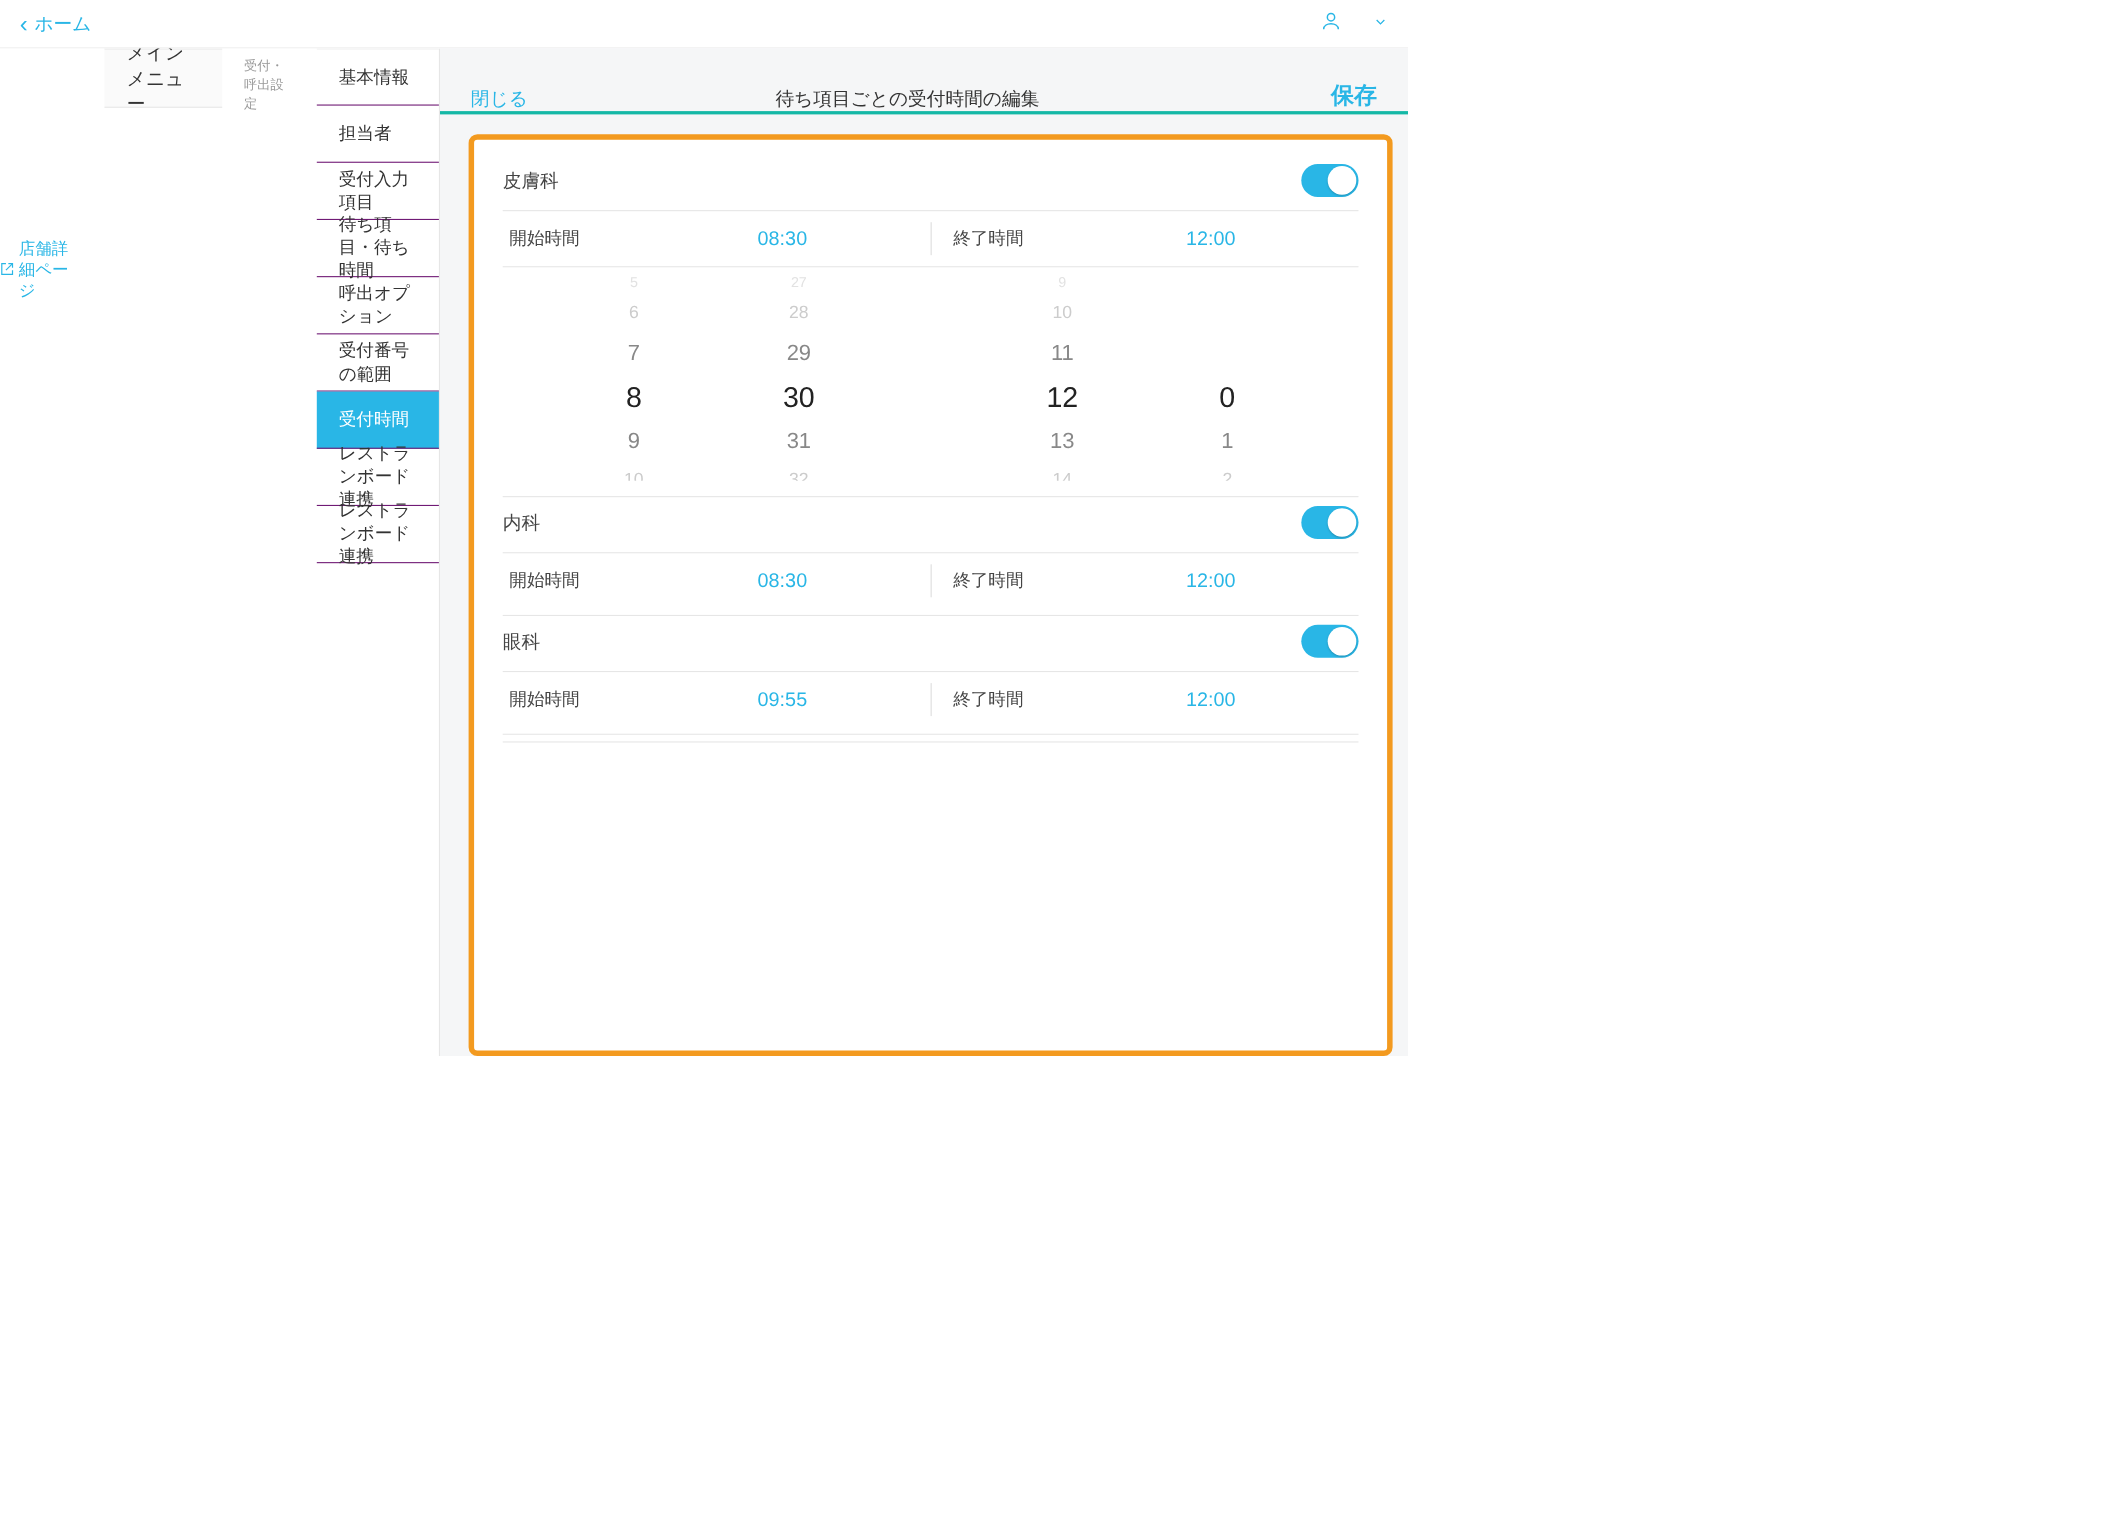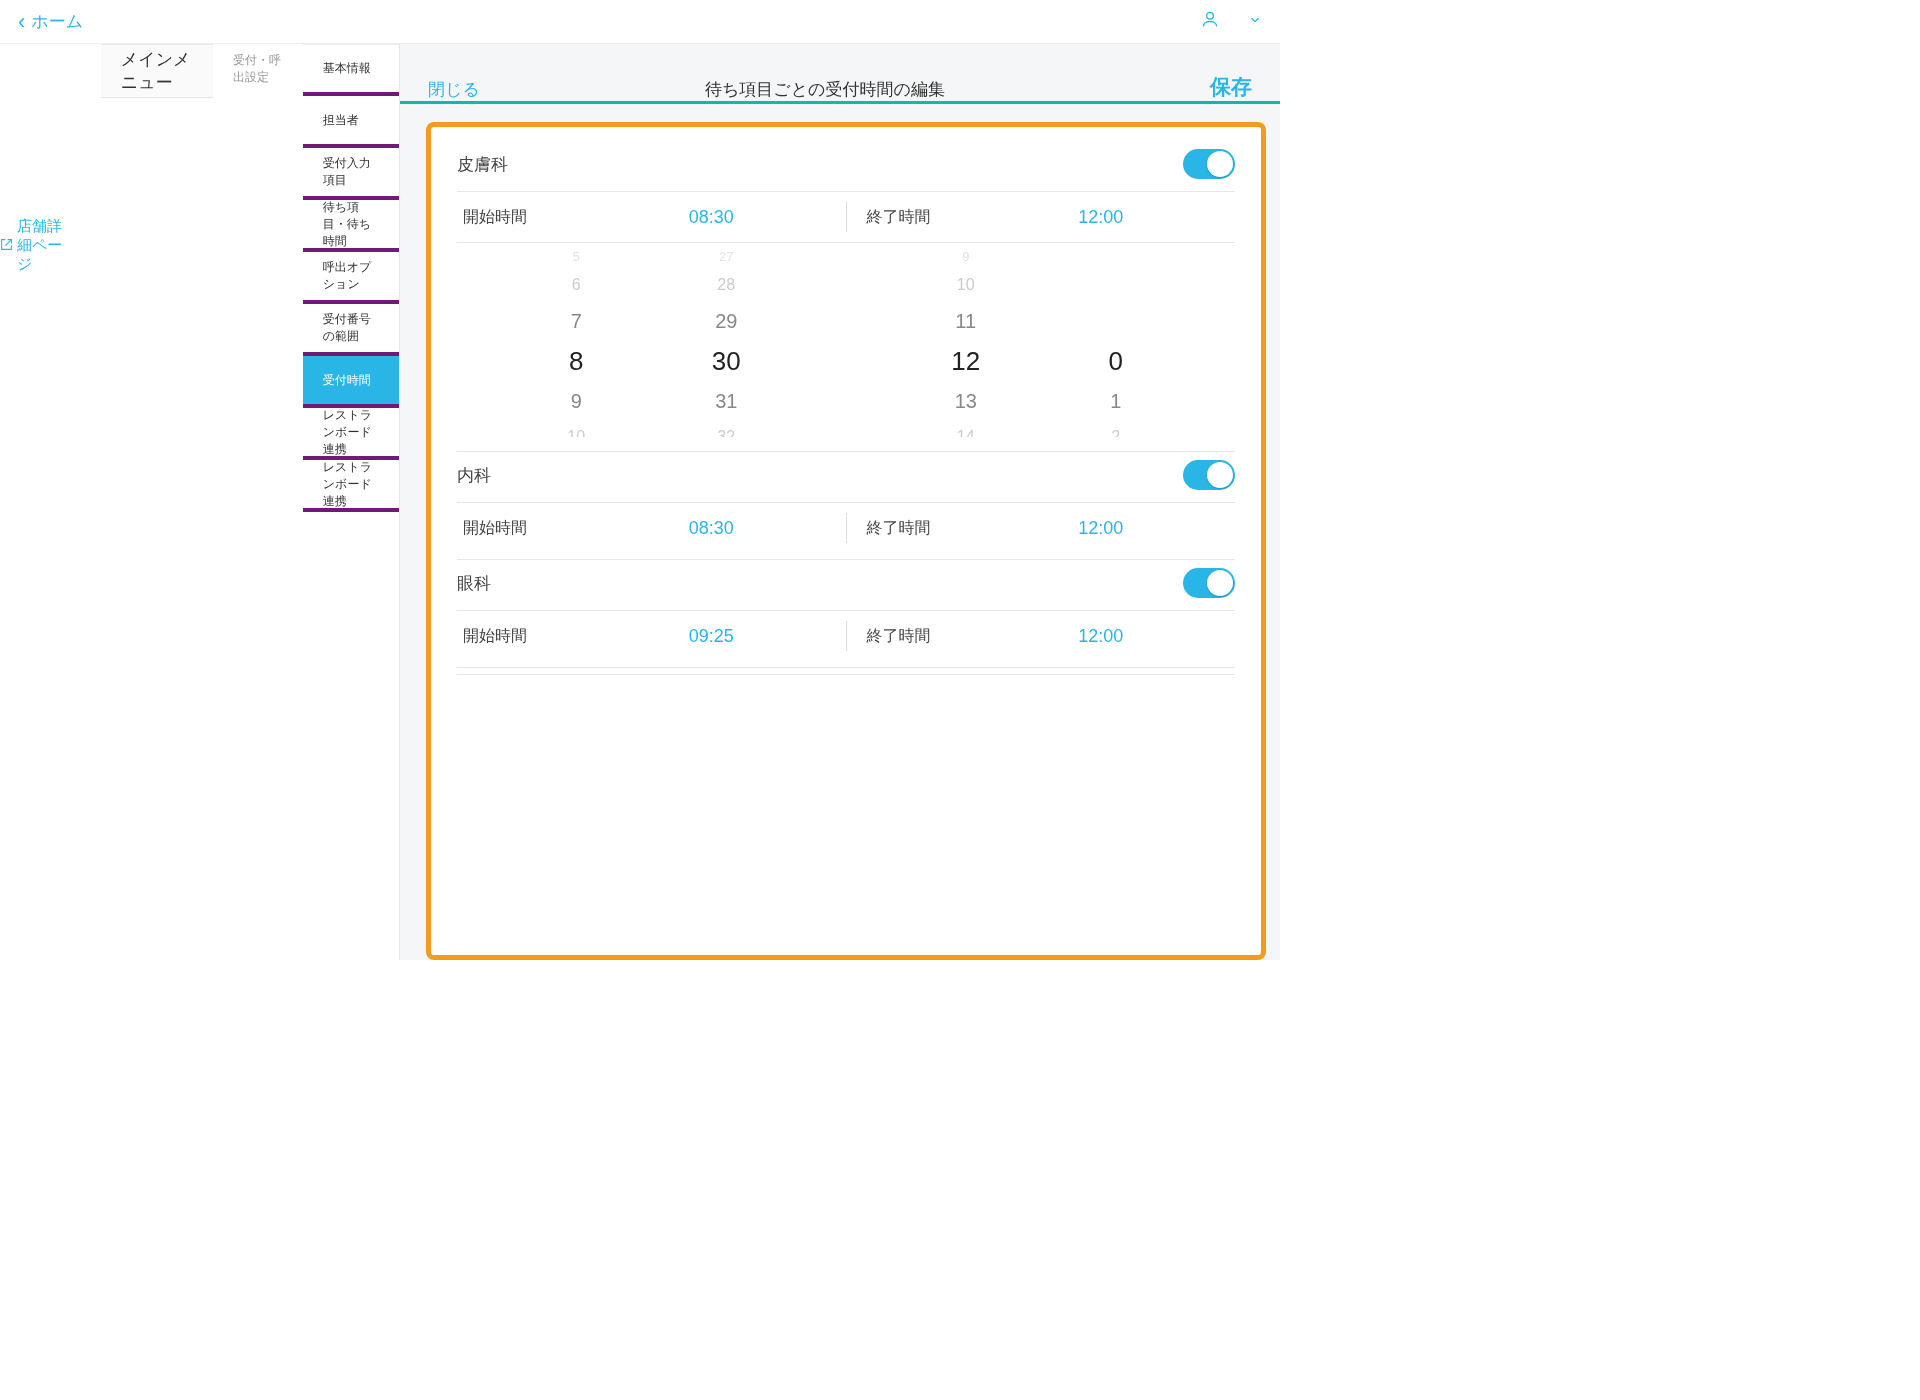--- a/index.html
+++ b/index.html
@@ -14,21 +14,21 @@
 .body { flex: 1; display: flex; overflow: hidden; }
 
 
 .sidebar { width: 400px; background: #fff; display: flex; flex-direction: row; border-right: 1px solid #e6e6e6; }
 .side-top { height: 248px; display: flex; align-items: flex-end; justify-content: flex-end; padding: 0 28px 18px 0; }
 .store-link { color: #29b6e6; font-size: 15px; display: flex; align-items: center; gap: 4px; }
 .store-link .ext { font-size: 14px; }
 .main-menu-row { height: 54px; display: flex; align-items: center; padding: 0 20px; font-size: 17px; color: #333; border-top: 1px solid #e6e6e6; border-bottom: 1px solid #e6e6e6; background: #fafafa; }
 .side-gap { height: 40px; }
 .section-label { font-size: 12px; color: #999; padding: 8px 20px 6px; }
-.side-item { height: 52px; display: flex; align-items: center; padding: 0 20px; font-size: 12px; color: #333; border-bottom: 4px solid #701a75; cursor: pointer; }
+.side-item { height: 52px; display: flex; align-items: center; padding: 0 20px; font-size: 16px; color: #333; border-bottom: 1px solid #701a75; cursor: pointer; }
 .side-item.active { background: #29b6e6; color: #fff; }
 .side-item.first { border-top: 1px solid #eee; }
 
 
 .main { flex: 1; background: #f5f6f7; display: flex; flex-direction: column; }
 .panel-header { height: 60px; background: #f5f6f7; display: flex; align-items: flex-end; padding: 0 28px; border-bottom: 3px solid #14b8a6; }
 .ph-close { color: #29b6e6; font-size: 17px; cursor: pointer; }
 .ph-title { flex: 1; text-align: center; font-size: 17px; color: #333; margin-left: -40px; }
 .ph-save { color: #29b6e6; font-size: 21px; font-weight: 600; cursor: pointer; }
 .highlight-wrap { margin: 18px 14px 0 26px; border: 5px solid #f39a1f; border-radius: 8px; background: #fff; padding: 14px 6px 0 6px; flex: 1; overflow: hidden; }
@@ -198,21 +198,21 @@
               <hr class="hr" style="margin-top:6px">
             </div>
             <div class="card">
               <div class="card-head">
                 <span class="card-title">眼科</span>
                 <div class="toggle"></div>
               </div>
               <hr class="hr">
               <div class="time-row">
                 <span class="lbl">開始時間</span>
-                <span class="val">09:25</span>
+                <span class="val">09:55</span>
                 <span class="sep"></span>
                 <span class="lbl" style="padding-left:20px">終了時間</span>
                 <span class="val">12:00</span>
               </div>
               <hr class="hr" style="margin-top:6px">
             </div>
             <div class="card">
               <hr class="hr" style="margin-top:6px">
             </div>
           </div>

